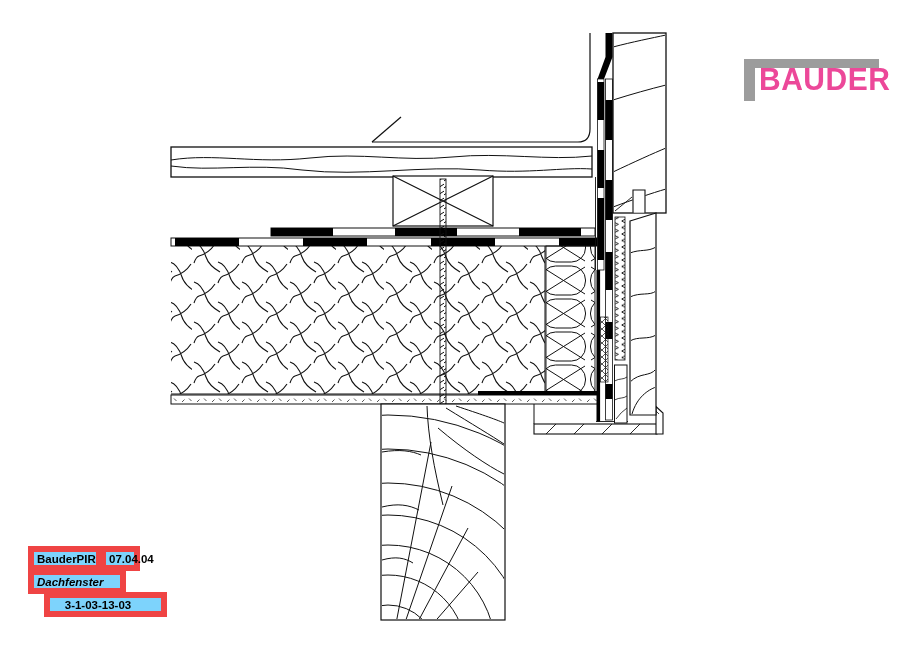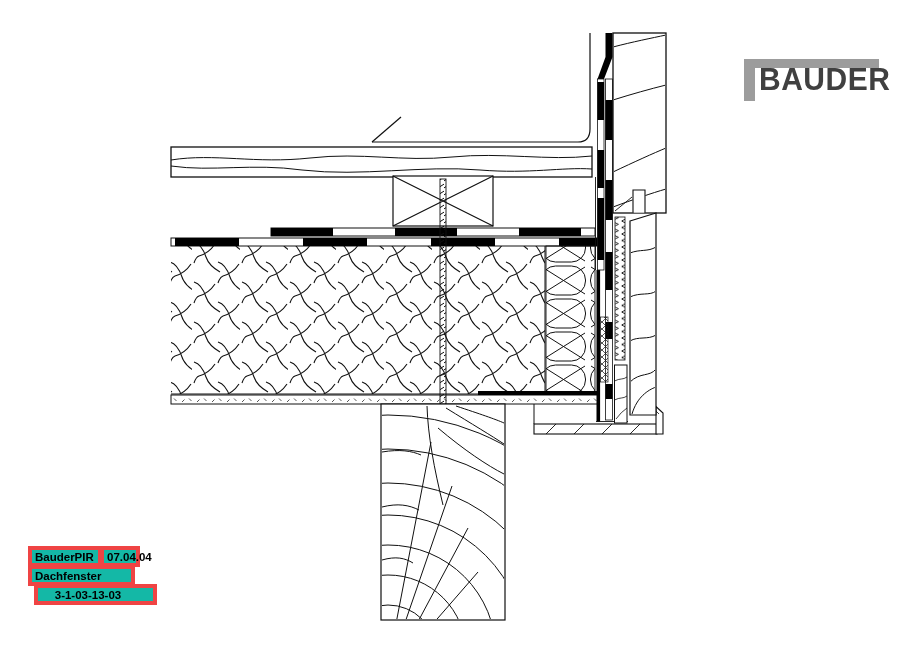--- a/index.html
+++ b/index.html
@@ -6,38 +6,38 @@
   #root{
     position:relative;width:920px;height:650px;background:#ffffff;
     font-family:"Liberation Sans", sans-serif;overflow:hidden;
   }
   #cad{position:absolute;left:0;top:0;}
   
   .logo{position:absolute;left:744px;top:59px;width:142px;height:44px;}
   .logo .bracket{position:absolute;left:0;top:0;}
   .logo .word{
     position:absolute;left:15px;top:6px;width:127px;
-    font-weight:800;font-size:30px;letter-spacing:.5px;color:#404040;
+    font-weight:800;font-size:30px;letter-spacing:.5px;color:#ec4899;
     font-family:"Liberation Sans", sans-serif;line-height:1;
     transform:scaleY(1.02);white-space:nowrap;
   }
   
   .tblock{position:absolute;left:28px;top:546px;font-weight:700;color:#000;}
   .tb-row{display:flex;}
   .tb-cell{
-    background:#14b8a6;border:4px solid #ef4444;box-sizing:border-box;
+    background:#7dd3fc;border:6px solid #ef4444;box-sizing:border-box;
     font-size:11.5px;line-height:12px;padding:1px 18px 0 3px;white-space:nowrap;
     margin-top:-2px;
   }
   .tb-cell.first{margin-top:0;}
   .tb-cell + .tb-cell{margin-left:-2px;}
   .cell-product{width:74px;}
   .cell-date{width:40px;}
-  .cell-title{width:107px;}
-  .cell-number{width:123px;margin-left:6px;text-align:center;}
+  .cell-title{width:98px;font-style:italic;}
+  .cell-number{width:123px;margin-left:16px;text-align:center;}
 </style>
 </head>
 <body>
 
 <div id="root">
 
   <svg id="cad" width="920" height="650" viewBox="0 0 920 650">
     <defs>
 
       <g id="pirMotif" fill="none">

